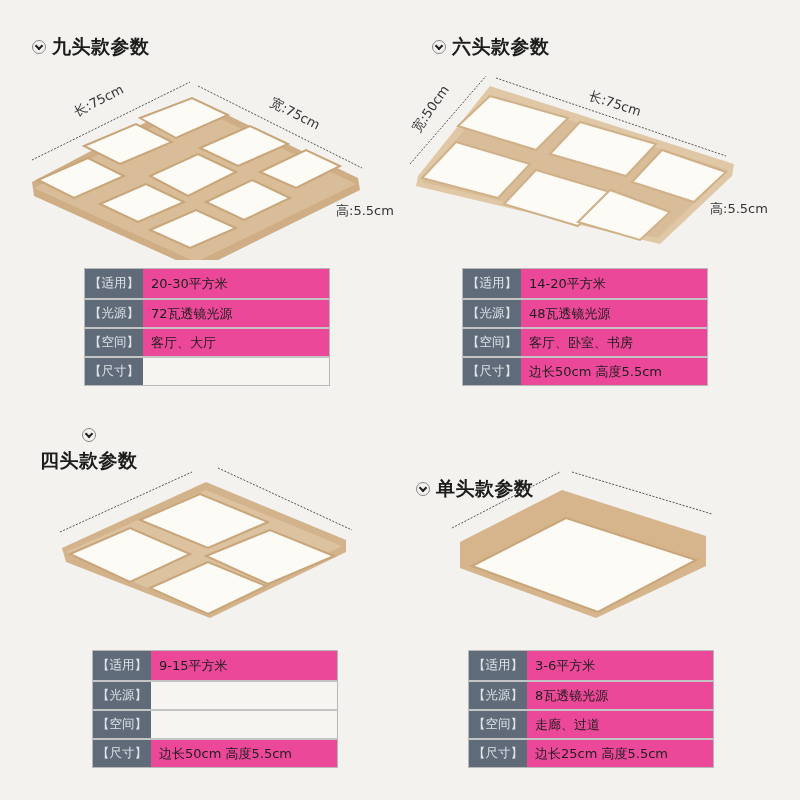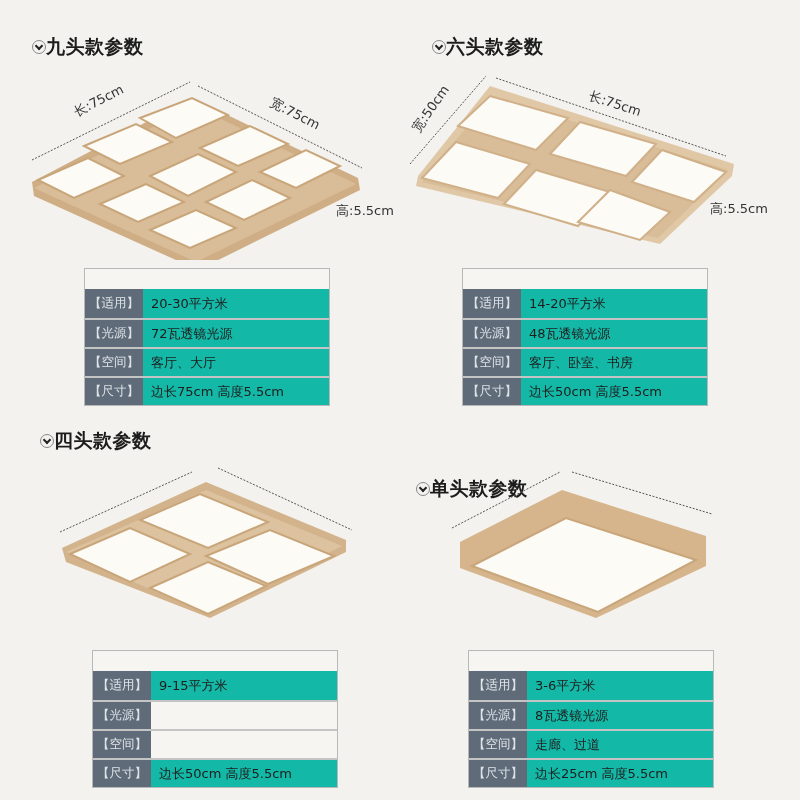--- a/index.html
+++ b/index.html
@@ -1,30 +1,30 @@
 <!DOCTYPE html>
 <html><head>
 <meta charset="utf-8">
 <style>
   html, body { margin:0; padding:0; }
   body { width:800px; height:800px; background:#f3f2ee; position:relative; overflow:hidden;
          font-family: "DejaVu Sans", "Liberation Sans", sans-serif; color:#222; }
   .panel { position:absolute; width:400px; height:400px; }
-  .heading { position:absolute; left:32px; top:34px; display:flex; align-items:center; 
+  .heading { position:absolute; left:32px; top:34px; display:flex; align-items:center; gap:6px;
              font-size:19px; font-weight:bold; color:#1c1c1c; letter-spacing:0.5px; }
   .chev { width:14px; height:14px; border:1.5px solid #888; border-radius:50%; position:relative; box-sizing:border-box; }
   .chev::after { content:""; position:absolute; left:3px; top:1.5px; width:4px; height:4px;
                  border-right:2px solid #222; border-bottom:2px solid #222; transform:rotate(45deg); }
   .figure { position:absolute; left:0; top:60px; width:400px; height:200px; }
   .dim { position:absolute; font-size:13px; color:#333; white-space:nowrap; }
   .spec { position:absolute; left:84px; top:268px; width:244px; border:1px solid #b8b8b8; background:#f6f5f2; }
   .row { display:flex; height:29px; border-top:2px solid #c4c4c4; box-sizing:border-box; }
-  .row:first-child { border-top:none;margin-top:20px; }
+  .row:first-child { border-top:none; }
   .lab { width:58px; background:#5f6b78; color:#dfe4ea; font-size:12.5px; display:flex; align-items:center; justify-content:center; flex:none; }
-  .val { flex:1; padding-left:8px; font-size:13px; display:flex; align-items:center; color:#1d1d1d; background:#14b8a6;text-align:center; }
+  .val { flex:1; padding-left:8px; font-size:13px; display:flex; align-items:center; color:#1d1d1d; background:#ec4899;text-align:center; }
 </style>
 </head>
 <body>
 
 <div class="panel" style="left:0;top:0;">
   <div class="heading">
     <span class="chev"></span>
     <span>九头款参数</span>
   </div>
   <svg class="figure" viewBox="0 60 400 200">
@@ -55,21 +55,20 @@
     <div class="row">
         <span class="lab">【光源】</span>
         <span class="val">72瓦透镜光源</span>
       </div>
     <div class="row">
         <span class="lab">【空间】</span>
         <span class="val">客厅、大厅</span>
       </div>
     <div class="row">
         <span class="lab">【尺寸】</span>
-        <span class="val">边长75cm  高度5.5cm</span>
       </div>
   </div>
 </div>
 
 <div class="panel" style="left:400px;top:0;">
   <div class="heading" style="left:32px;">
     <span class="chev"></span>
     <span>六头款参数</span>
   </div>
   <svg class="figure" viewBox="0 60 400 200">
@@ -103,21 +102,21 @@
         <span class="val">客厅、卧室、书房</span>
       </div>
     <div class="row">
         <span class="lab">【尺寸】</span>
         <span class="val">边长50cm  高度5.5cm</span>
       </div>
   </div>
 </div>
 
 <div class="panel" style="left:0;top:400px;">
-  <div class="heading" style="top:28px;left:40px;">
+  <div class="heading" style="top:28px;left:40px;flex-direction:column;">
     <span class="chev"></span>
     <span>四头款参数</span>
   </div>
   <svg class="figure" viewBox="0 60 400 200" style="top:50px;">
     <line x1="60" y1="142" x2="192" y2="82" stroke="#555" stroke-dasharray="2,1.5"></line>
     <line x1="218" y1="78" x2="352" y2="140" stroke="#555" stroke-dasharray="2,1.5"></line>
     <polygon points="62,158 206,92 346,150 346,162 210,228 66,172" fill="#d3b38c"></polygon>
     <polygon points="66,162 206,100 342,156 206,224" fill="#dcc29f"></polygon>
     <g fill="#fdfbf6" stroke="#c9a57a" stroke-width="2">
       <polygon points="140,130 200,104 268,132 208,158"></polygon>

